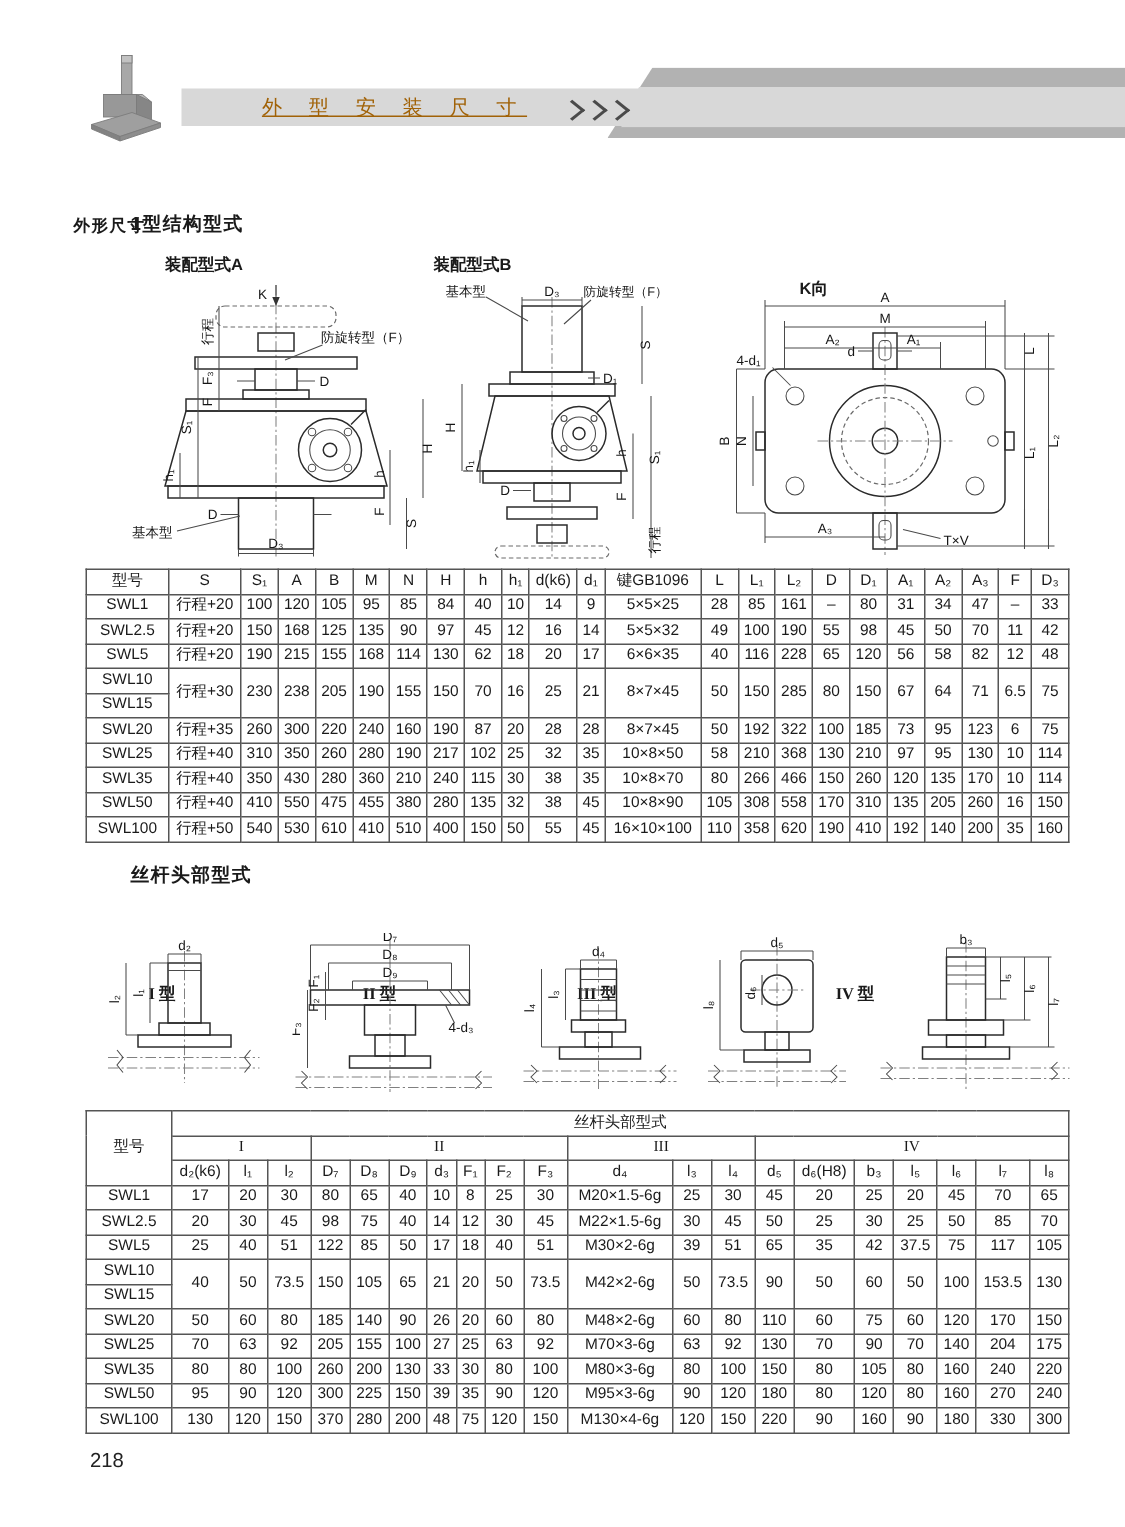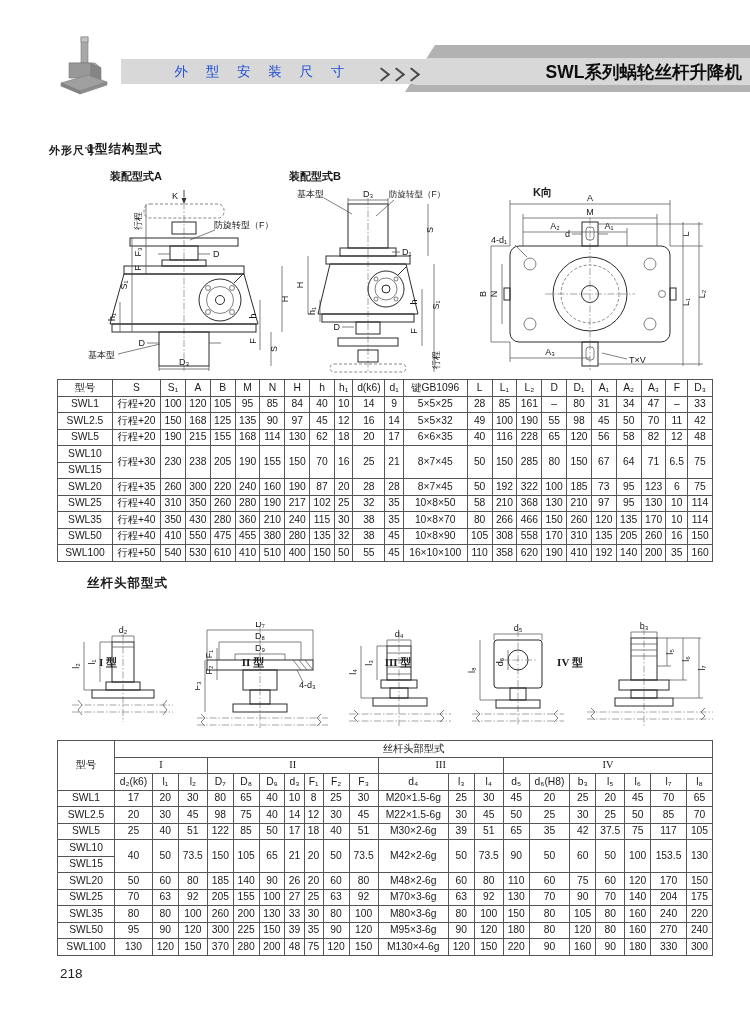--- a/index.html
+++ b/index.html
@@ -7,21 +7,21 @@
         font-family:"Liberation Sans","DejaVu Sans",sans-serif;color:#1a1a1a;}
   .abs{position:absolute;}
 
   
   .band-dark{position:absolute;left:405px;top:45px;width:345px;height:47px;background:#b2b2b2;
              clip-path:polygon(30px 0,100% 0,100% 100%,0 100%);}
   .band-light{position:absolute;left:121px;top:59px;width:629px;height:25px;background:#d8d8d8;}
   .band-title-bg{position:absolute;left:414px;top:58px;width:336px;height:27px;background:#d8d8d8;
              clip-path:polygon(12px 0,100% 0,100% 100%,0 100%);}
   .tab-text{position:absolute;left:148px;top:63px;width:230px;font-size:13.5px;letter-spacing:7px;
-            color:#1d4ed8;text-align:center;}
+            color:#a16207;text-align:center;text-decoration:underline;}
   .chev{display:inline-block;width:9px;height:9px;border-top:2.6px solid #4a4a4a;border-right:2.6px solid #4a4a4a;
         transform:rotate(45deg) skewX(-6deg) skewY(-6deg);margin-left:4px;}
   .chevwrap{position:absolute;left:372px;top:66px;}
   .prod-title{position:absolute;left:430px;top:59px;width:312px;height:25px;line-height:26px;
               font-weight:700;font-size:17.5px;text-align:right;padding-right:6px;color:#0d0d0d;}
 
   .h-outline{position:absolute;left:49px;top:99px;font-size:11px;font-weight:700;letter-spacing:1px;margin-top:44px;}
   .h-sub{position:absolute;font-size:12.5px;font-weight:700;letter-spacing:1px;}
   .cap{position:absolute;font-size:11px;font-weight:700;text-align:left;}
   .cap-sm{position:absolute;font-size:11px;font-weight:700;text-align:center;margin-top:48px;}
@@ -59,21 +59,20 @@
     <polygon points="6,50 33,42 52,49 25,58" fill="#9f9f9f" stroke="#7c7c7c" stroke-width=".6"></polygon>
     <polygon points="6,50 25,58 25,61 6,53" fill="#828282" stroke="#7c7c7c" stroke-width=".6"></polygon>
     <polygon points="25,58 52,49 52,52 25,61" fill="#8d8d8d" stroke="#7c7c7c" stroke-width=".6"></polygon>
   </svg>
 
   <div class="band-dark"></div>
   <div class="band-light"></div>
   <div class="band-title-bg"></div>
   <div class="tab-text">外 型 安 装 尺 寸</div>
   <div class="chevwrap"><span class="chev"></span><span class="chev"></span><span class="chev"></span></div>
-  <div class="prod-title">SWL系列蜗轮丝杆升降机</div>
 
   <div class="h-outline">外形尺寸</div>
   <div class="h-sub" style="left:87px;top:141px">1型结构型式</div>
 
   <div class="cap" style="left:110px;top:169px;width:96px">装配型式A</div>
   <div class="cap" style="left:289px;top:169px;width:96px">装配型式B</div>
   <div class="cap" style="left:533px;top:185px;width:50px">K向</div>
 
   <svg class="draw" style="left:62px;top:188px" width="240" height="185" viewBox="0 0 240 185">
     <line class="ax" x1="122" y1="2" x2="122" y2="183"></line>

